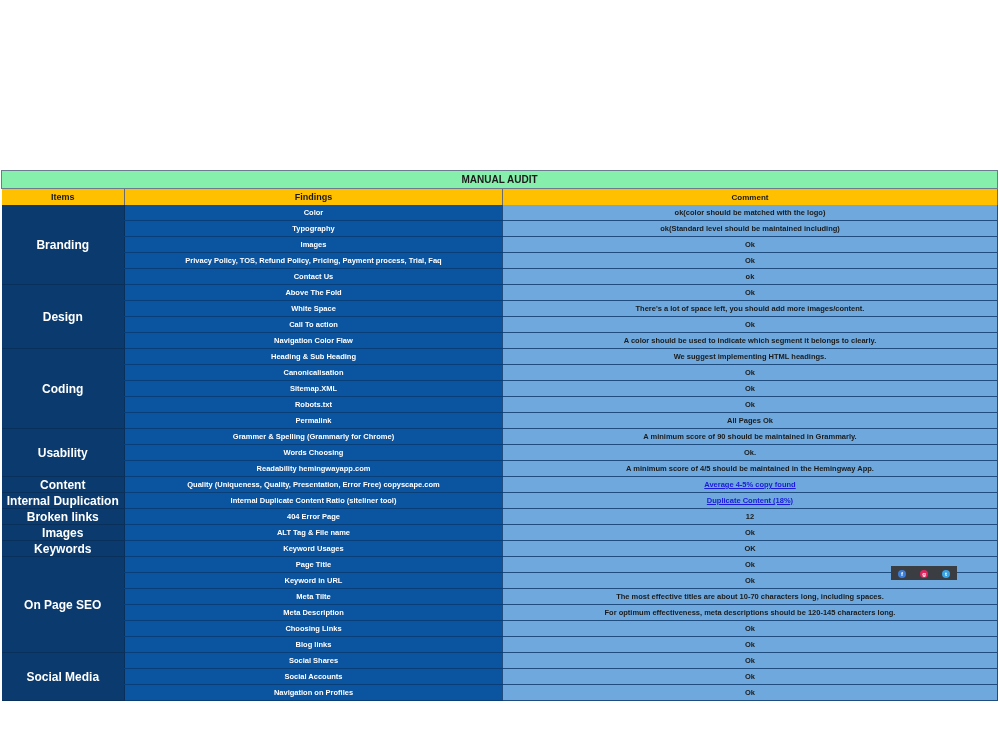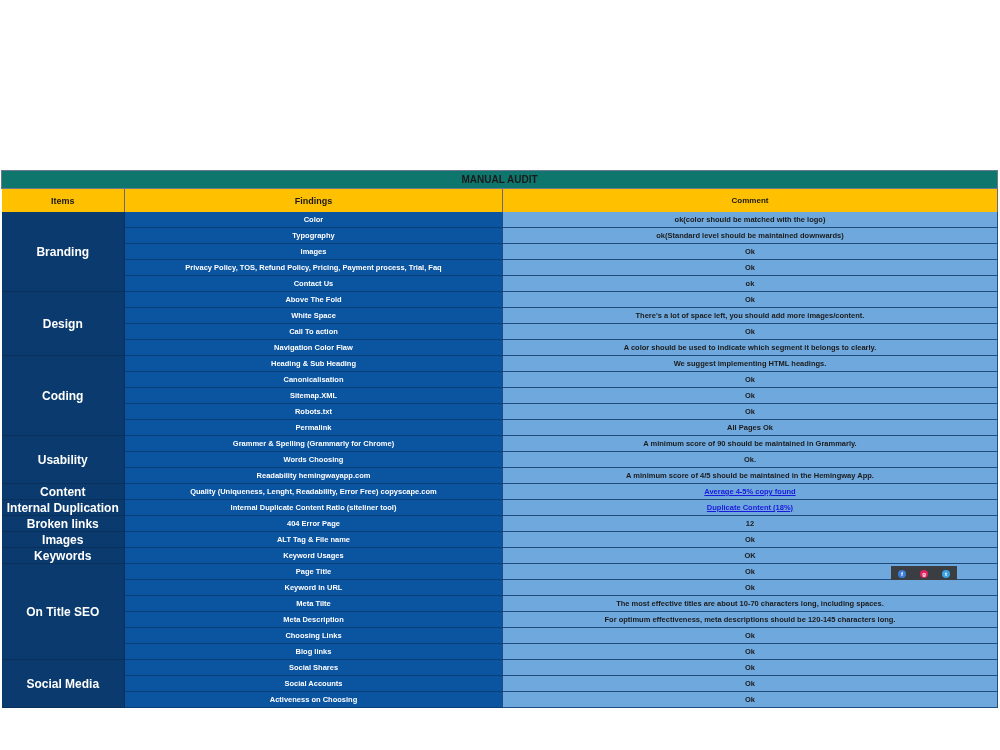--- a/index.html
+++ b/index.html
@@ -2,23 +2,23 @@
 <html><head>
 <meta charset="utf-8">
 <style>
   html, body { margin:0; padding:0; background:#ffffff; }
   body { width:1000px; height:750px; position:relative; overflow:hidden;
          font-family:"Liberation Sans", sans-serif; }
   #audit { position:absolute; left:1px; top:170px; width:996px;
            border-collapse:collapse; table-layout:fixed; }
   #audit td, #audit th { padding:0; text-align:center; font-weight:bold;
            overflow:hidden; white-space:nowrap; }
-  .title-cell { background:#0f766e; color:#1a1a1a; font-size:10px; height:17px;
+  .title-cell { background:#86efac; color:#1a1a1a; font-size:10px; height:17px;
            border:1px solid #6b7a8f; }
-  .hdr { background:#ffc000; color:#1a1a1a; font-size:9px; height:23px;
+  .hdr { background:#ffc000; color:#1a1a1a; font-size:9px; height:16px;
          border-right:1px solid #6b6b6b; }
   .hdr.comment { font-size:8px; }
   .item { background:#0a3a6e; color:#ffffff; font-size:12px;
           border-bottom:1px solid #09305b; }
   .finding { background:#0b54a0; color:#ffffff; font-size:7.5px; height:15px;
              border-bottom:1px solid #083f78; border-left:1px solid #09305b; }
   .comment-cell { background:#6fa8dc; color:#1b1b1b; font-size:7.5px;
              border-bottom:1px solid #1f4d80; border-left:1px solid #1f4d80;
              border-right:1px solid #1f4d80;margin-left:11px; }
   .comment-cell a { color:#1a1adc; text-decoration:underline; }
@@ -49,21 +49,21 @@
     </tr>
   </thead>
   <tbody id="audit-body">
       <tr>
         <td class="item" rowspan="5">Branding</td>
         <td class="finding">Color</td>
         <td class="comment-cell">ok(color should be matched with the logo)</td>
       </tr>
       <tr>
         <td class="finding">Typography</td>
-        <td class="comment-cell">ok(Standard level should be maintained downwards)</td>
+        <td class="comment-cell">ok(Standard level should be maintained including)</td>
       </tr>
       <tr>
         <td class="finding">Images</td>
         <td class="comment-cell">Ok</td>
       </tr>
       <tr>
         <td class="finding">Privacy Policy, TOS, Refund Policy, Pricing, Payment process, Trial, Faq</td>
         <td class="comment-cell">Ok</td>
       </tr>
       <tr>
@@ -116,21 +116,21 @@
       <tr>
         <td class="finding">Words Choosing</td>
         <td class="comment-cell">Ok.</td>
       </tr>
       <tr>
         <td class="finding">Readability hemingwayapp.com</td>
         <td class="comment-cell">A minimum score of 4/5 should be maintained in the Hemingway App.</td>
       </tr>
       <tr>
         <td class="item" rowspan="1">Content</td>
-        <td class="finding">Quality (Uniqueness, Lenght, Readability, Error Free) copyscape.com</td>
+        <td class="finding">Quality (Uniqueness, Quality, Presentation, Error Free) copyscape.com</td>
         <td class="comment-cell"><a href="#">Average 4-5% copy found</a></td>
       </tr>
       <tr>
         <td class="item" rowspan="1">Internal Duplication</td>
         <td class="finding">Internal Duplicate Content Ratio (siteliner tool)</td>
         <td class="comment-cell"><a href="#">Duplicate Content (18%)</a></td>
       </tr>
       <tr>
         <td class="item" rowspan="1">Broken links</td>
         <td class="finding">404 Error Page</td>
@@ -140,21 +140,21 @@
         <td class="item" rowspan="1">Images</td>
         <td class="finding">ALT Tag &amp; File name</td>
         <td class="comment-cell">Ok</td>
       </tr>
       <tr>
         <td class="item" rowspan="1">Keywords</td>
         <td class="finding">Keyword Usages</td>
         <td class="comment-cell">OK</td>
       </tr>
       <tr>
-        <td class="item" rowspan="6">On Title SEO</td>
+        <td class="item" rowspan="6">On Page SEO</td>
         <td class="finding">Page Title</td>
         <td class="comment-cell">Ok</td>
       </tr>
       <tr>
         <td class="finding">Keyword in URL</td>
         <td class="comment-cell">Ok</td>
       </tr>
       <tr>
         <td class="finding">Meta Tilte</td>
         <td class="comment-cell">The most effective titles are about 10-70 characters long, including spaces.</td>
@@ -174,21 +174,21 @@
       <tr>
         <td class="item" rowspan="3">Social Media</td>
         <td class="finding">Social Shares</td>
         <td class="comment-cell">Ok</td>
       </tr>
       <tr>
         <td class="finding">Social Accounts</td>
         <td class="comment-cell">Ok</td>
       </tr>
       <tr>
-        <td class="finding">Activeness on Choosing</td>
+        <td class="finding">Navigation on Profiles</td>
         <td class="comment-cell">Ok</td>
       </tr>
     </tbody>
 </table>
 
 <div class="share" id="share">
     <span style="background: rgb(59, 125, 216);">f</span>
     <span style="background: rgb(224, 36, 94);">g</span>
     <span style="background: rgb(58, 163, 227);">t</span>
   </div>

